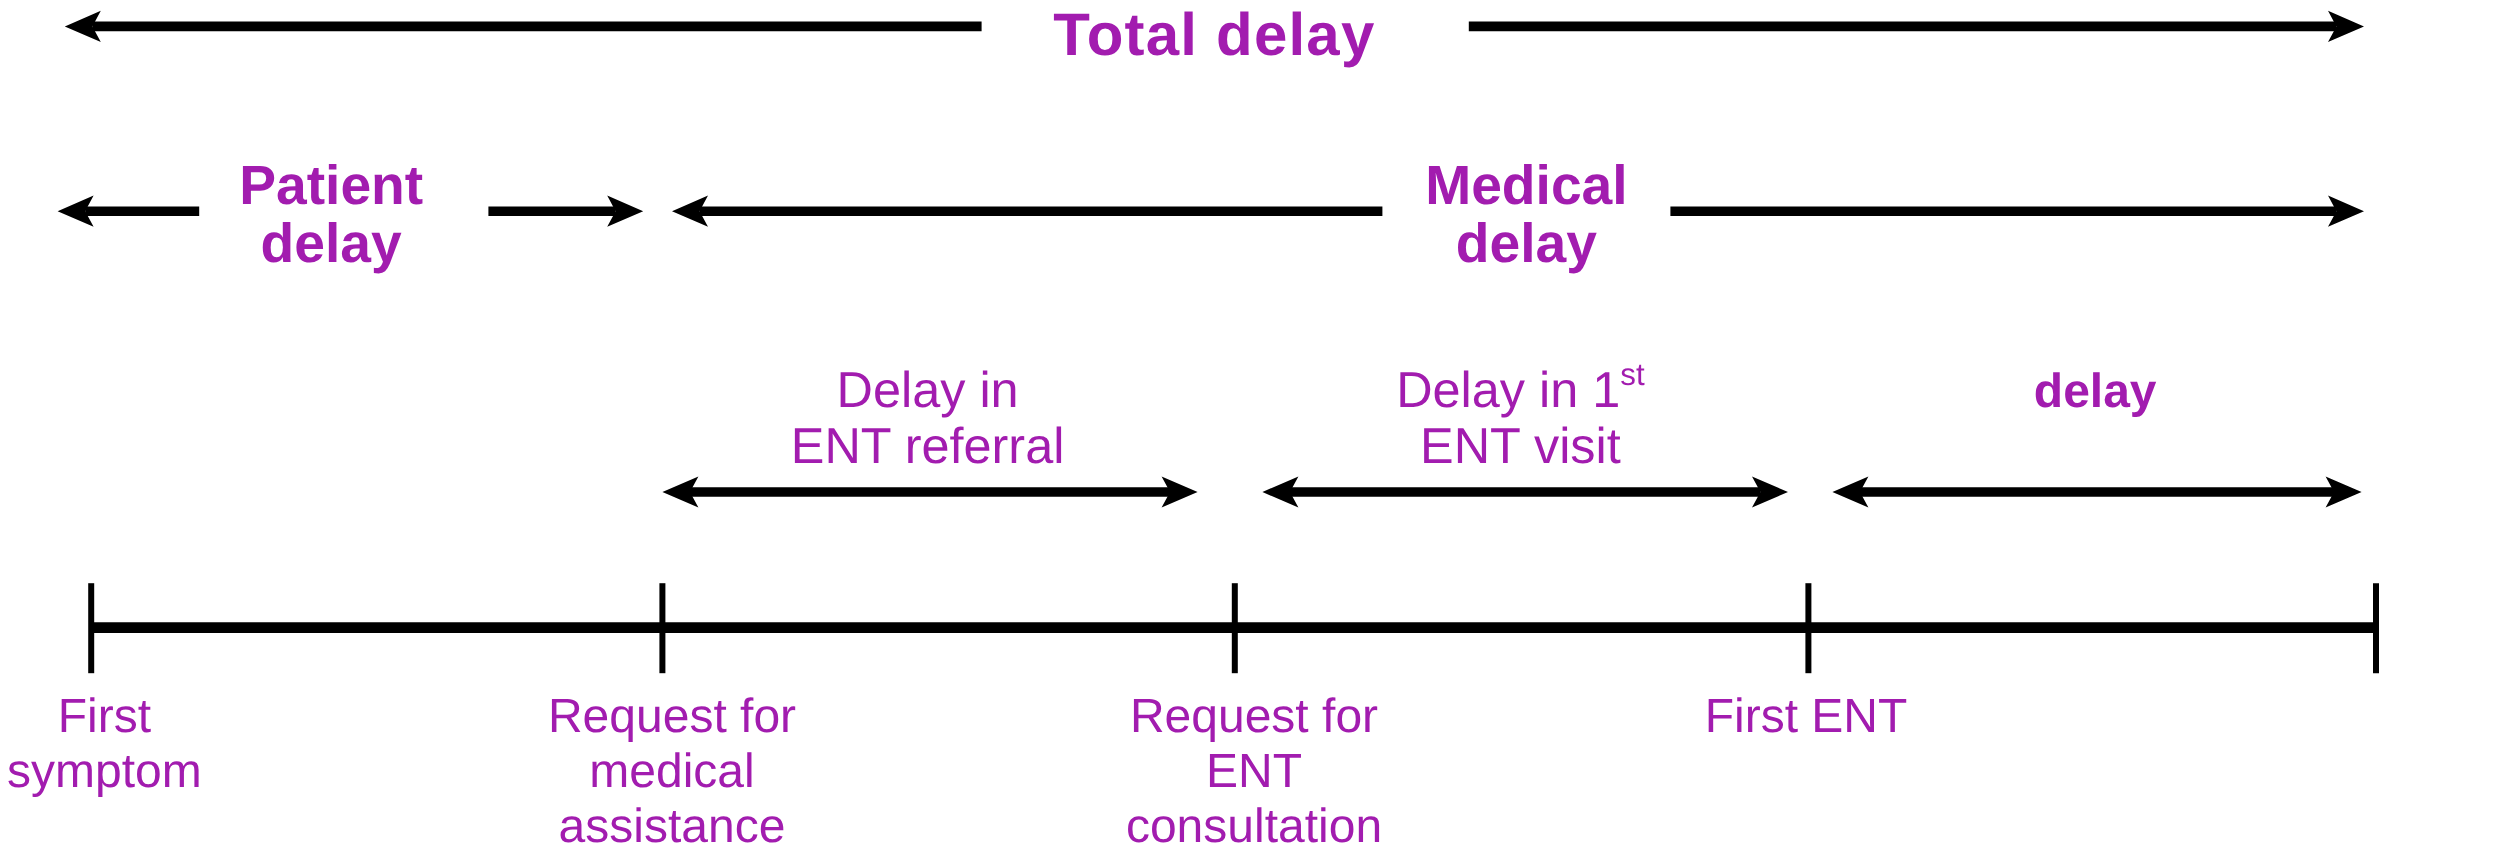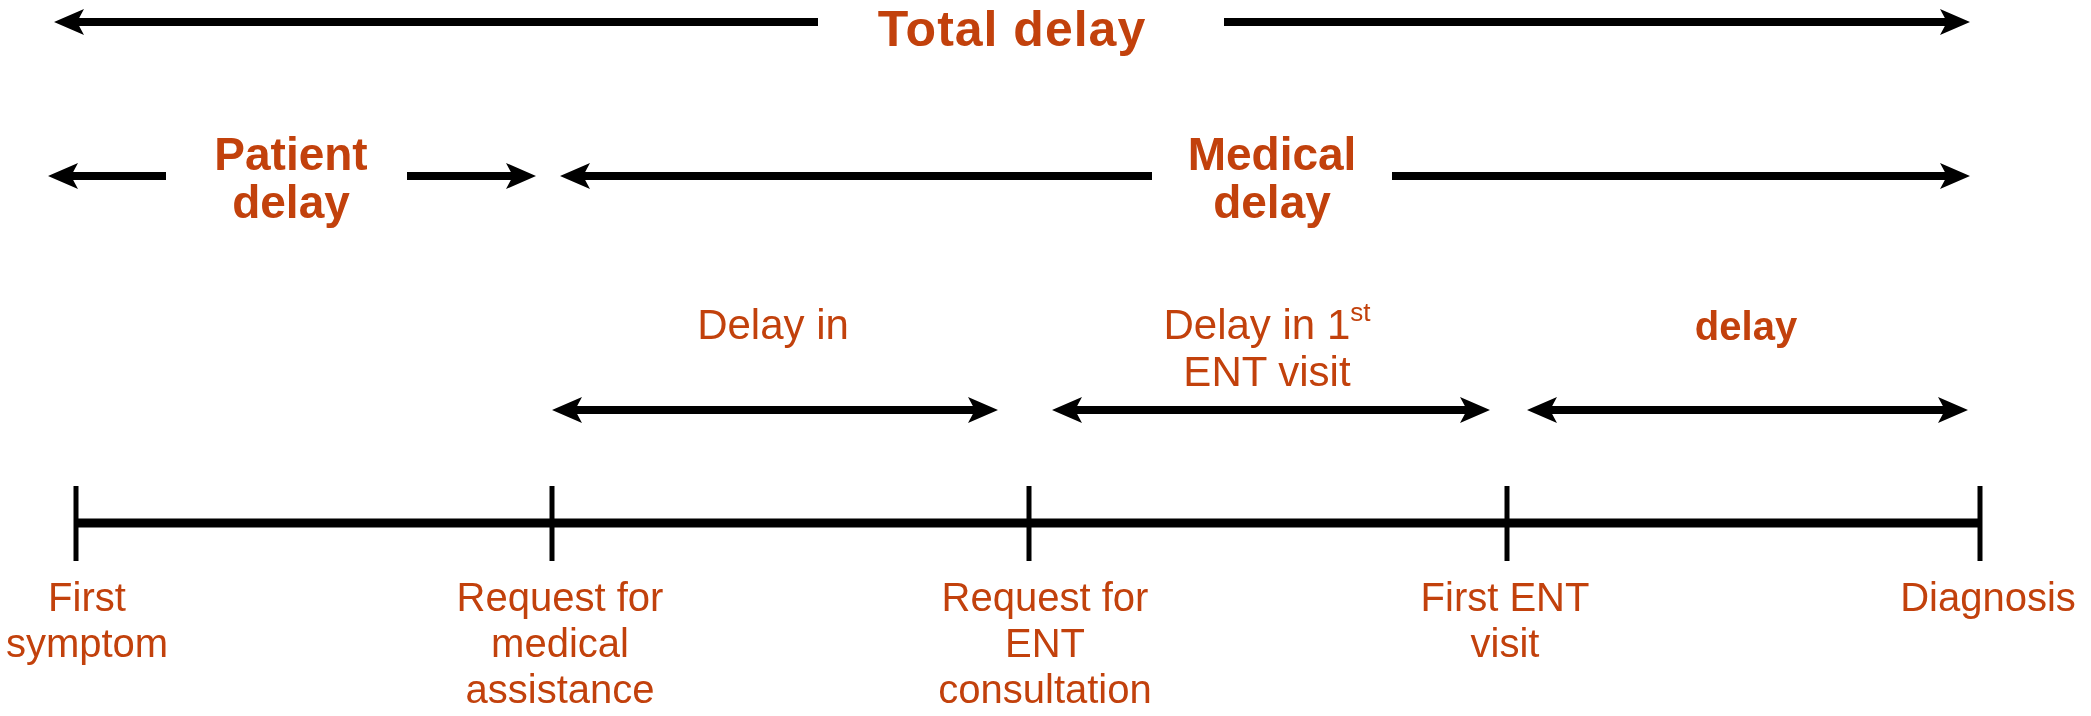--- a/index.html
+++ b/index.html
@@ -21,21 +21,21 @@
     left: 0;
     top: 0;
   }
   svg line { stroke: #000000; }
   svg polygon { fill: #000000; }
   .lbl {
     position: absolute;
     transform: translateX(-50%);
     text-align: center;
     white-space: nowrap;
-    color: #c2410c;
+    color: #a21caf;
   }
   .lbl .ln { display: block; }
   .span-title {
     font-size: 50px;
     font-weight: 700;
     line-height: 54px;
     letter-spacing: 1px;
     top: 2px;
   }
   .span-lbl-lg {
@@ -120,32 +120,33 @@
       <line x1="76" y1="486" x2="76" y2="561" stroke-width="5" stroke="#000000"></line>
       <line x1="552" y1="486" x2="552" y2="561" stroke-width="5" stroke="#000000"></line>
       <line x1="1029" y1="486" x2="1029" y2="561" stroke-width="5" stroke="#000000"></line>
       <line x1="1507" y1="486" x2="1507" y2="561" stroke-width="5" stroke="#000000"></line>
       <line x1="1980" y1="486" x2="1980" y2="561" stroke-width="5" stroke="#000000"></line>
     </g>
   </svg>
 
   <div class="lbl span-title" style="left:1012px;">Total delay</div>
 
-  <div class="lbl span-lbl-lg" style="left:291px;text-align:center;">
+  <div class="lbl span-lbl-lg" style="left:276px;text-align:center;">
     <span class="ln">Patient</span>
     <span class="ln">delay</span>
   </div>
 
   <div class="lbl span-lbl-lg" style="left:1272px;">
     <span class="ln">Medical</span>
     <span class="ln">delay</span>
   </div>
 
   <div class="lbl span-lbl-md" style="left:773px;">
     <span class="ln">Delay in</span>
+    <span class="ln">ENT referral</span>
   </div>
 
   <div class="lbl span-lbl-md" style="left:1267px;">
     <span class="ln"><span>Delay in 1</span><sup>st</sup></span>
     <span class="ln">ENT visit</span>
   </div>
 
   <div class="lbl span-lbl-sm" style="left:1746px;">
     <span class="ln">delay</span>
   </div>
@@ -162,20 +163,16 @@
   </div>
 
   <div class="lbl event-lbl" style="left:1045px;">
     <span class="ln">Request for</span>
     <span class="ln">ENT</span>
     <span class="ln">consultation</span>
   </div>
 
   <div class="lbl event-lbl" style="left:1505px;">
     <span class="ln">First ENT</span>
-    <span class="ln">visit</span>
   </div>
 
-  <div class="lbl event-lbl" style="left:1988px;">
-    <span class="ln">Diagnosis</span>
-  </div>
 
 </div>
 
 </body></html>

